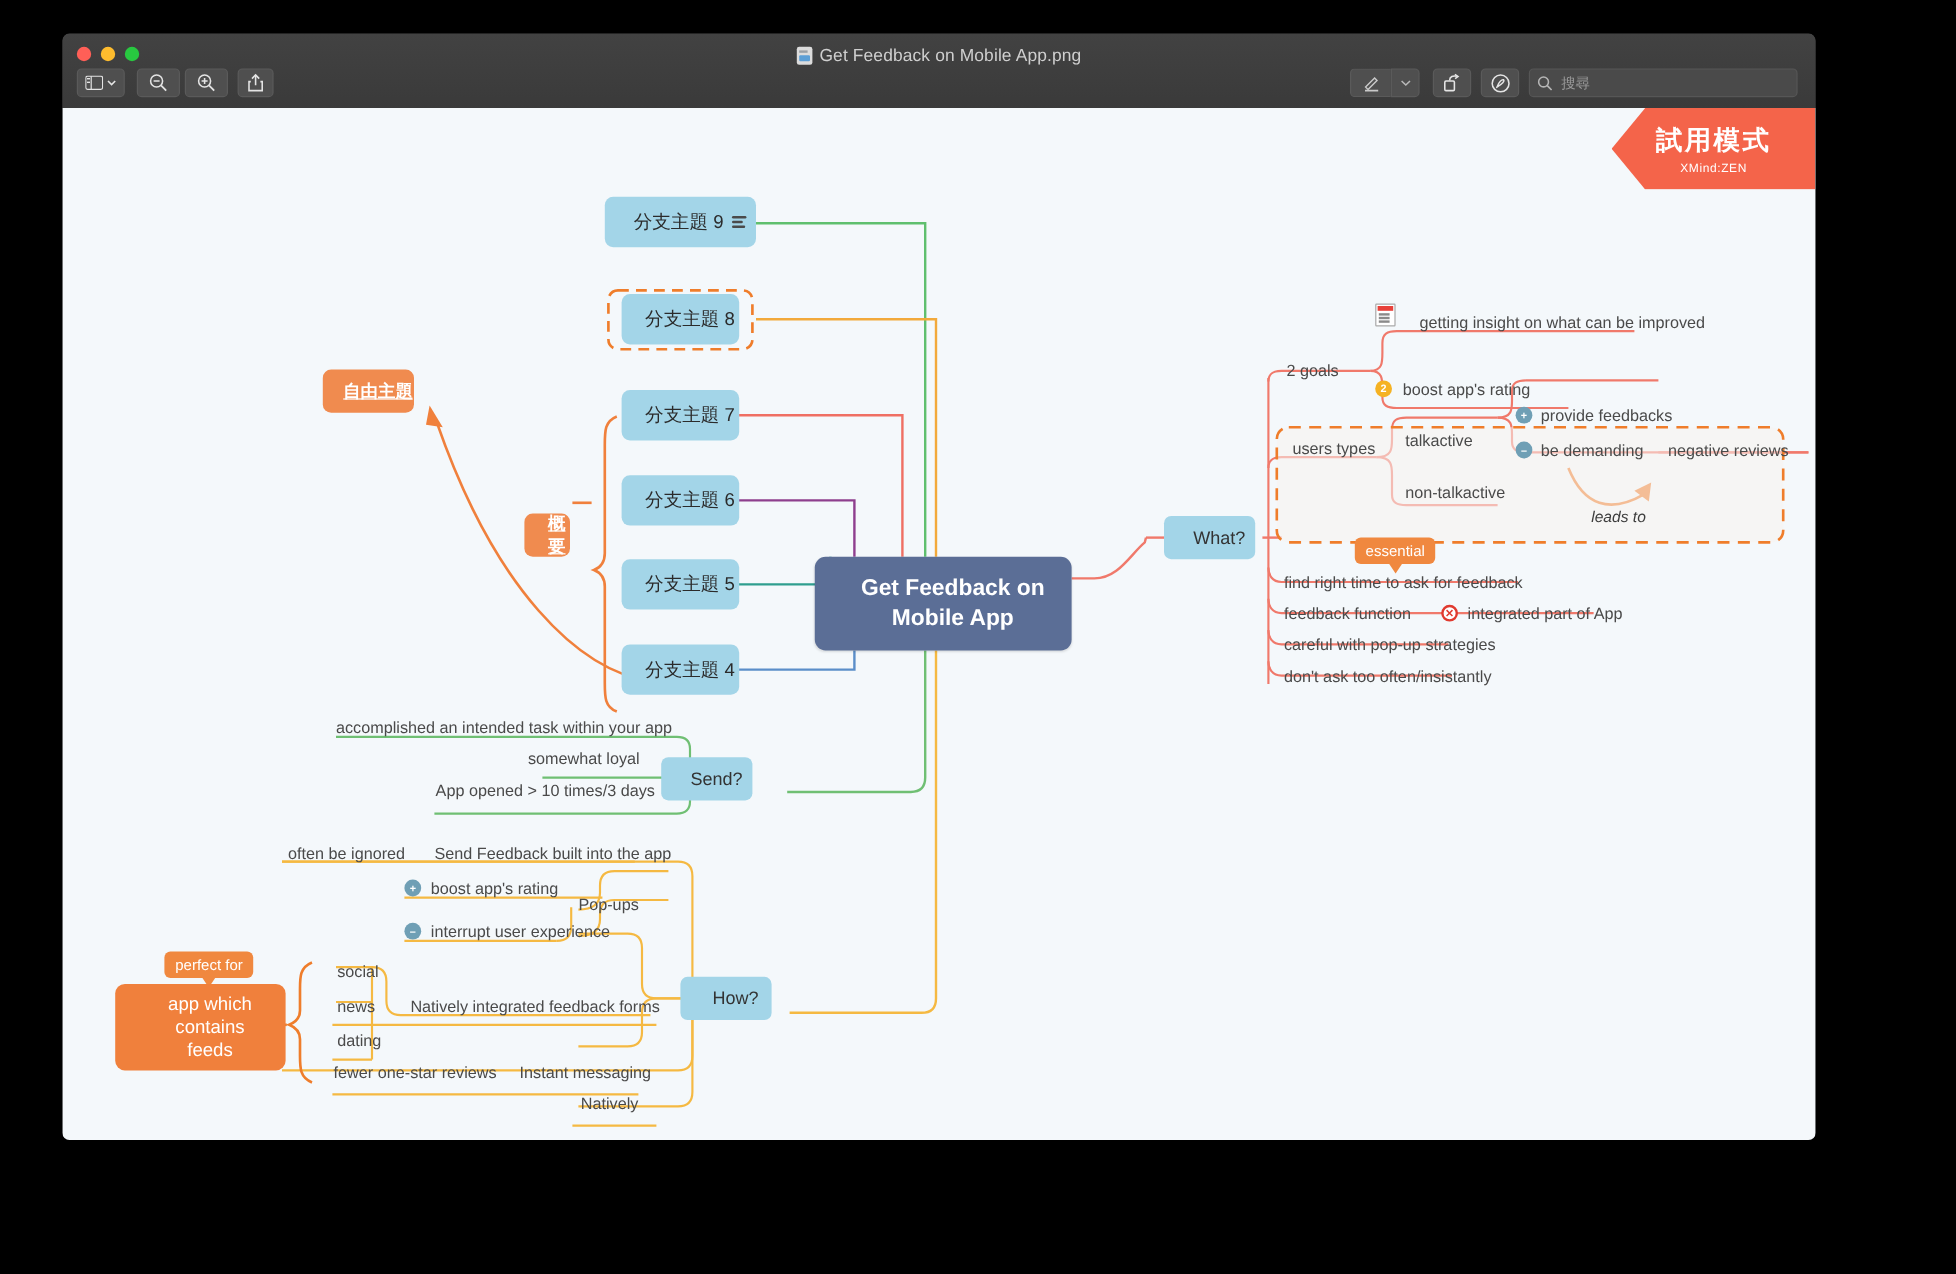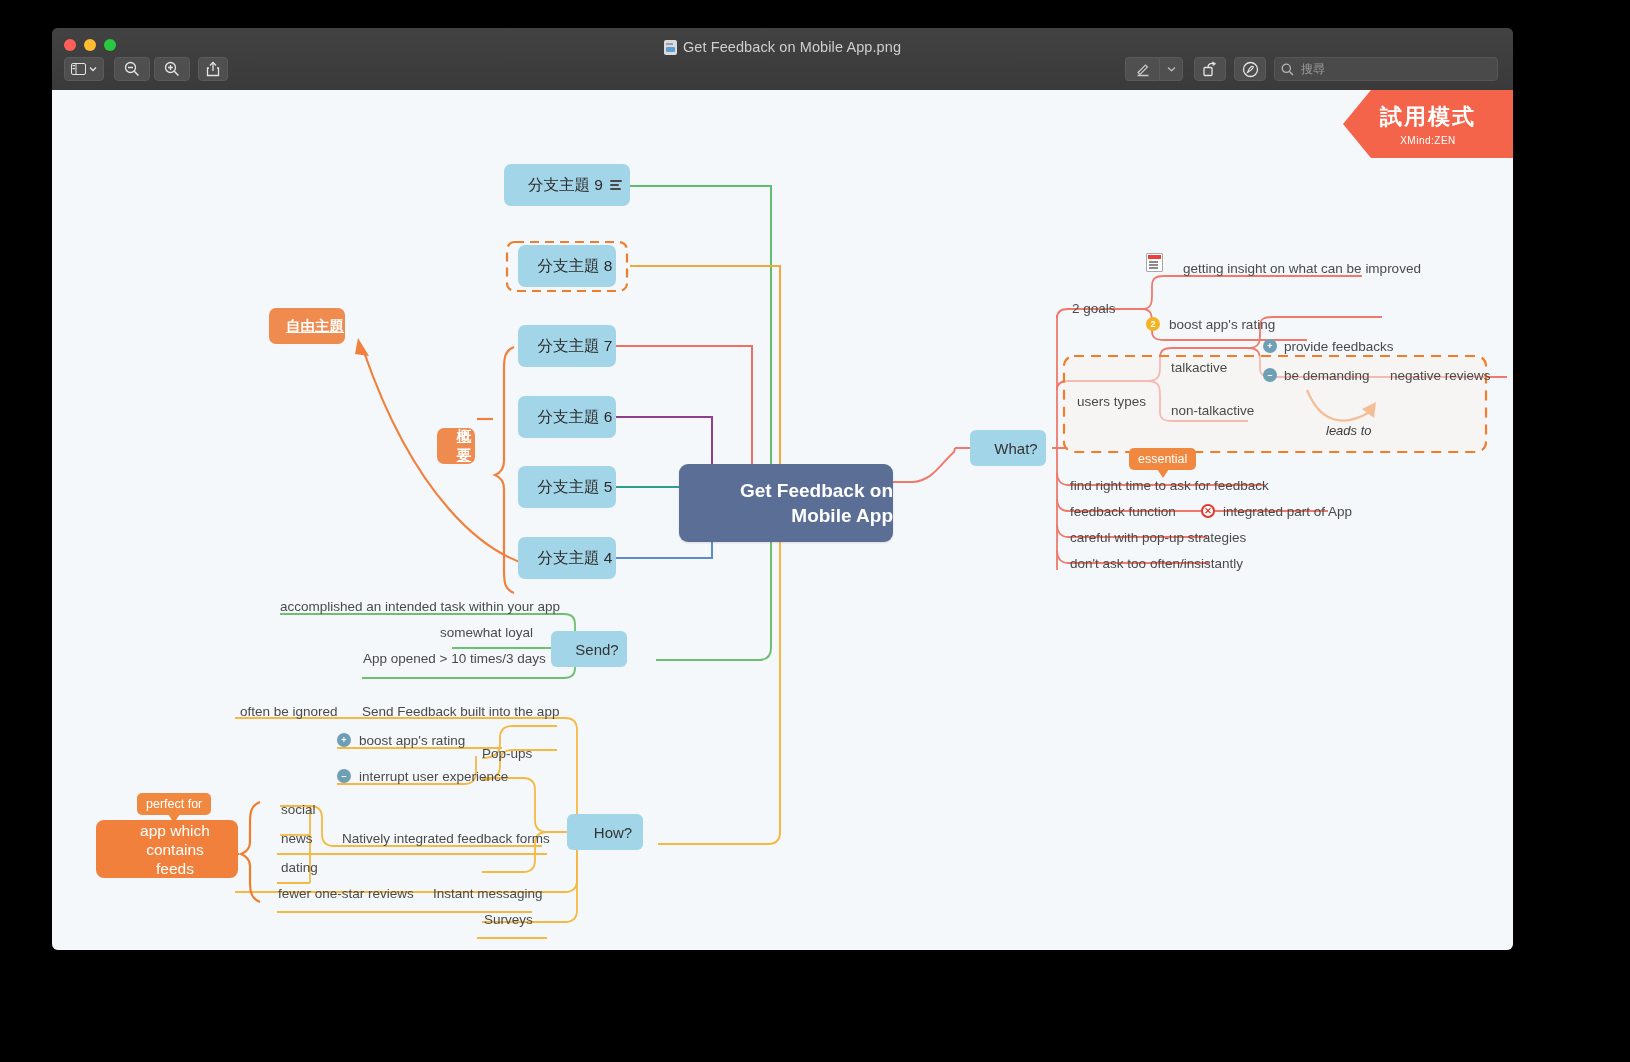--- a/index.html
+++ b/index.html
@@ -43,21 +43,21 @@
   #searchbox input::placeholder{color:#9b9b9b;}
 
   
   #canvas{position:absolute;left:0;top:62px;width:1461px;height:860px;background:#f4f8fb;overflow:hidden;}
   #svg-layer{position:absolute;left:0;top:0;width:1461px;height:860px;}
 
   .node{position:absolute;box-sizing:border-box;display:flex;align-items:center;
          justify-content:center;text-align:center;padding-left:16px;}
 
   .central{background:#5b6e96;color:#fff;border-radius:9px;font-weight:bold;font-size:19px;
-           line-height:25px;box-shadow:0 1px 2px rgba(0,0,0,.12);align-items:flex-end;}
+           line-height:25px;box-shadow:0 1px 2px rgba(0,0,0,.12);}
   .subtopic{background:#a3d5e8;color:#333;border-radius:6px;font-size:15px;}
   .cjk{background:#a3d5e8;color:#2b2b2b;border-radius:7px;font-size:15.5px;}
   .orange-box{background:#f08b4f;color:#fff;border-radius:7px;font-weight:bold;font-size:14.5px;text-decoration:underline;}
   .orange-sum{background:#f0803c;color:#fff;border-radius:8px;font-size:15.5px;line-height:19px;}
   .plain{color:#4a4a4a;font-size:13.5px;white-space:nowrap;}
 
   .callout{background:#f0883f;color:#fff;border-radius:5px;font-size:12.5px;padding:4px 9px;
            position:absolute;white-space:nowrap;}
   .callout:after{content:"";position:absolute;left:50%;margin-left:-6px;bottom:-8px;
            width:0;height:0;border-left:6px solid transparent;border-right:6px solid transparent;
@@ -324,21 +324,21 @@
     </div>
 
     <div class="plain" style="position:absolute;left:1020px;top:211px;">2 goals</div>
 
     <div class="news-icon" style="left:1094px;top:163px;"></div>
     <div class="plain" style="position:absolute;left:1131px;top:171px;">getting insight on what can be improved</div>
 
     <div class="marker m-prio" style="left:1094px;top:227px;">2</div>
     <div class="plain" style="position:absolute;left:1117px;top:227px;">boost app's rating</div>
 
-    <div class="plain" style="position:absolute;left:1025px;top:304px;">users types</div>
+    <div class="plain" style="position:absolute;left:1025px;top:276px;">users types</div>
     <div class="plain" style="position:absolute;left:1119px;top:270px;">talkactive</div>
     <div class="plain" style="position:absolute;left:1119px;top:313px;">non-talkactive</div>
 
     <div class="marker m-plus" style="left:1211px;top:249px;">+</div>
     <div class="plain" style="position:absolute;left:1232px;top:249px;">provide feedbacks</div>
 
     <div class="marker m-minus" style="left:1211px;top:278px;">–</div>
     <div class="plain" style="position:absolute;left:1232px;top:278px;">be demanding</div>
 
     <div class="plain" style="position:absolute;left:1338px;top:278px;">negative reviews</div>
@@ -380,25 +380,25 @@
     <div class="plain" style="position:absolute;left:430px;top:656px;">Pop-ups</div>
 
     <div class="plain" style="position:absolute;left:229px;top:712px;">social</div>
     <div class="plain" style="position:absolute;left:229px;top:741px;">news</div>
     <div class="plain" style="position:absolute;left:229px;top:770px;">dating</div>
 
     <div class="plain" style="position:absolute;left:290px;top:741px;">Natively integrated feedback forms</div>
 
     <div class="plain" style="position:absolute;left:226px;top:796px;">fewer one-star reviews</div>
     <div class="plain" style="position:absolute;left:381px;top:796px;">Instant messaging</div>
-    <div class="plain" style="position:absolute;left:432px;top:822px;">Surveys</div>
+    <div class="plain" style="position:absolute;left:432px;top:822px;">Natively</div>
 
     <div class="callout" style="left:85px;top:703px;">
       <span>perfect for</span>
     </div>
 
-    <div class="node orange-sum" style="left:44px;top:730px;width:142px;height:58px;flex-direction:column;">
+    <div class="node orange-sum" style="left:44px;top:730px;width:142px;height:72px;flex-direction:column;">
       <div>app which contains</div>
       <div>feeds</div>
     </div>
 
   </div>
 </div>
 
 </body></html>

